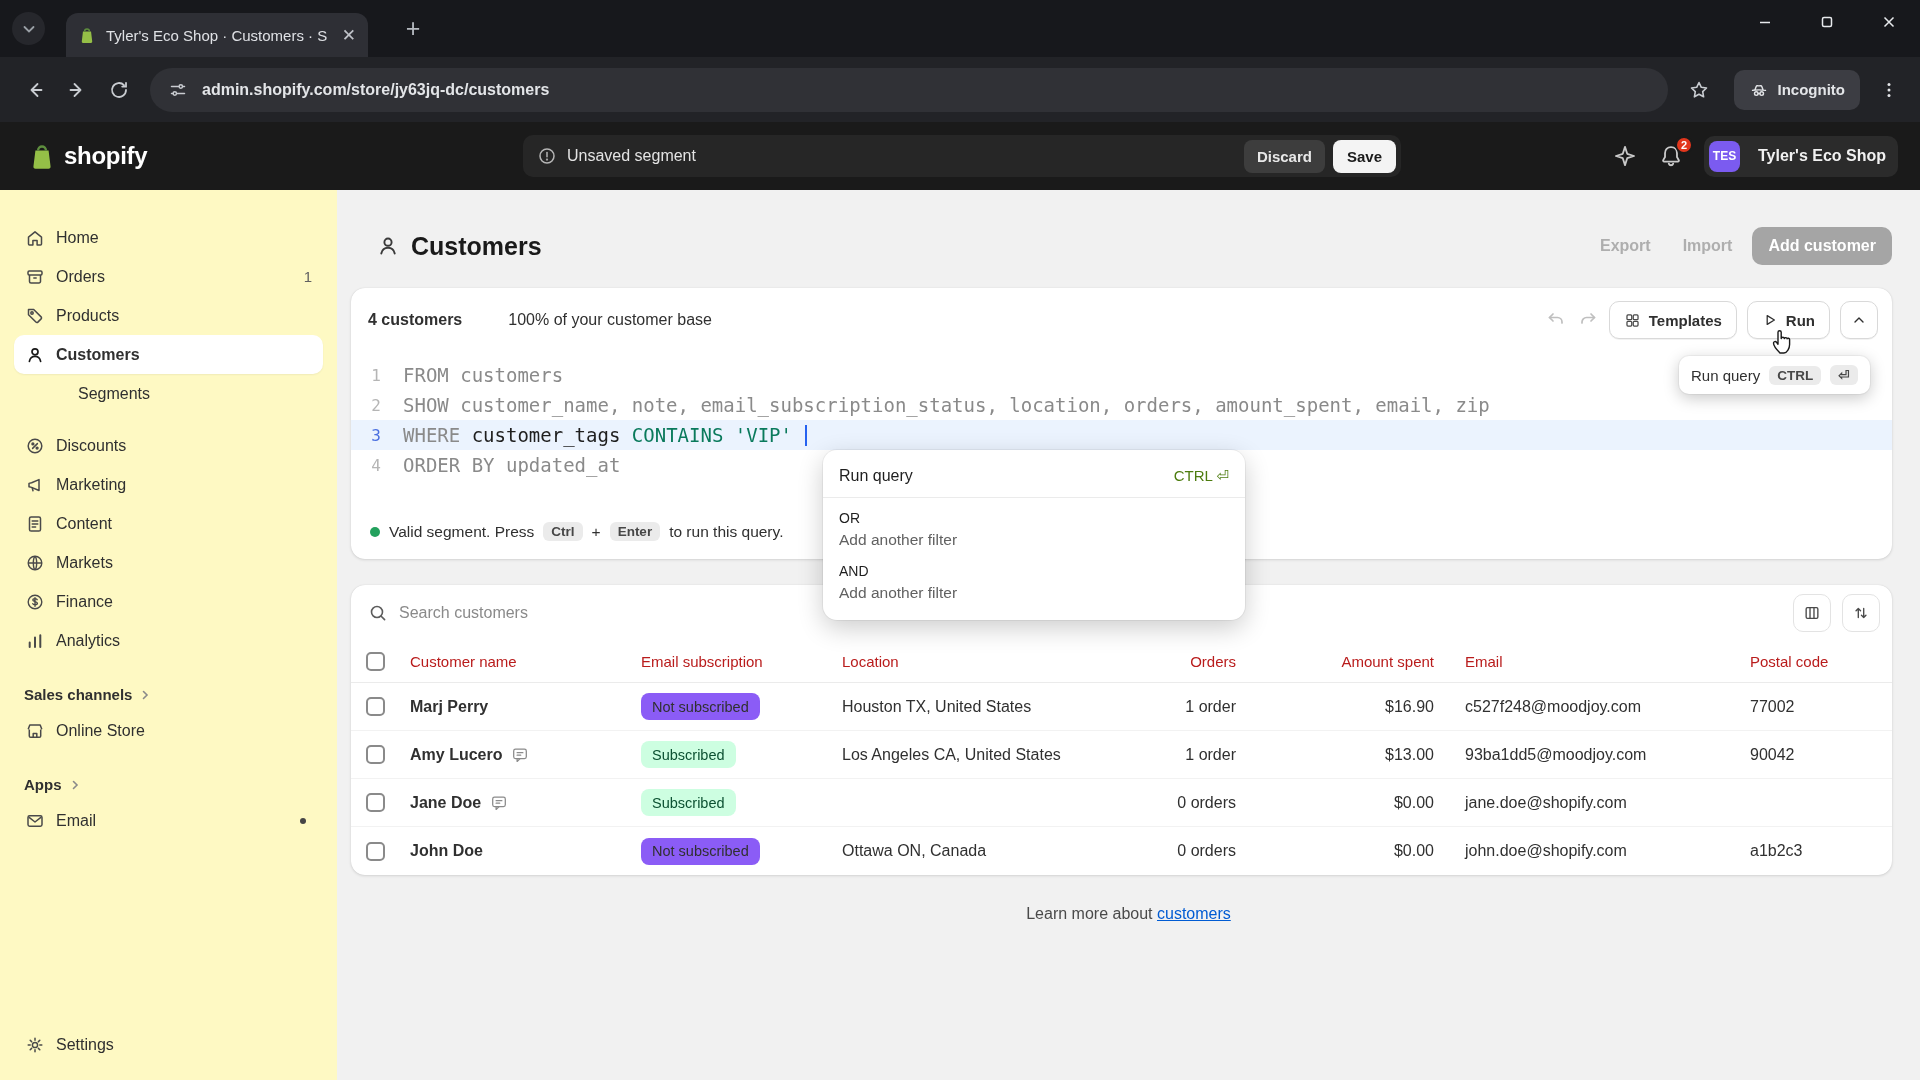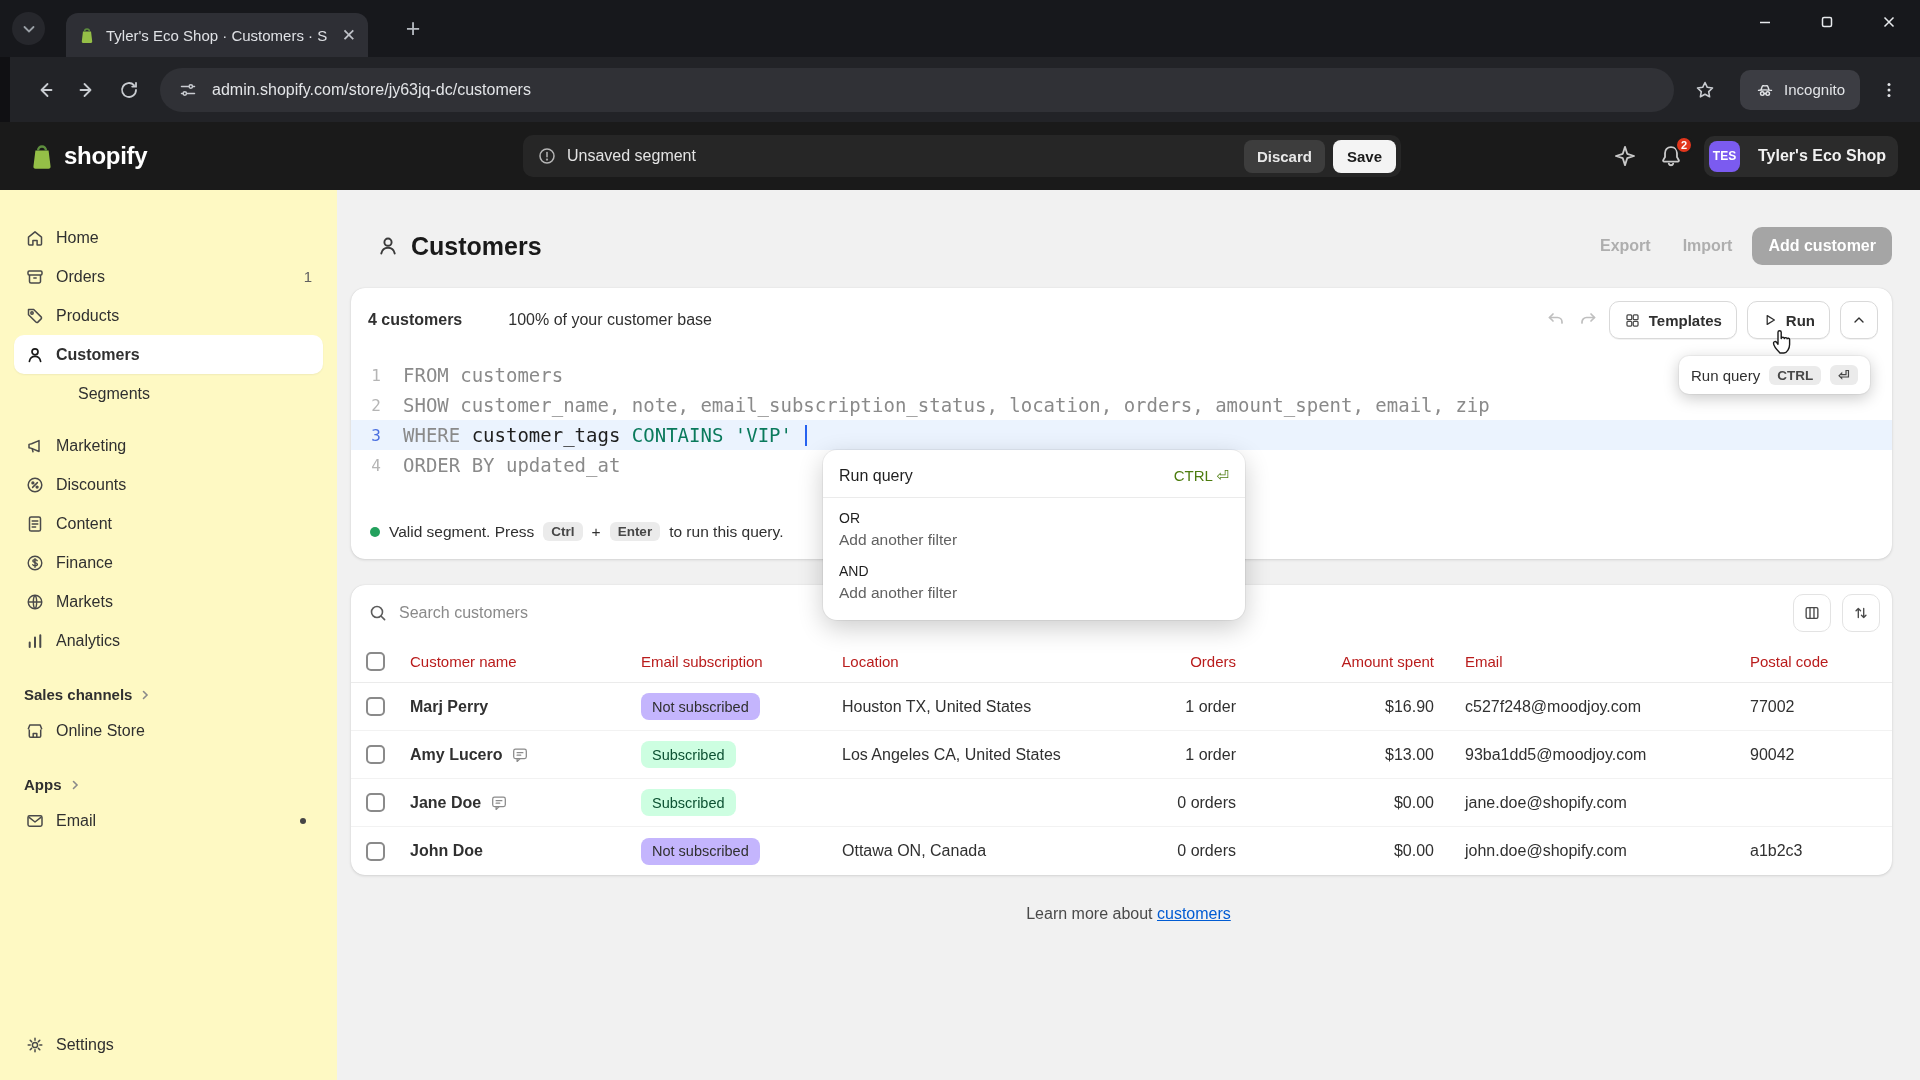--- a/index.html
+++ b/index.html
@@ -12,22 +12,22 @@
   .tab-search { position:absolute; left:12px; top:12px; width:33px; height:33px; border-radius:50%;
     background:#26272c; display:flex; align-items:center; justify-content:center; color:#9aa0a6; font-size:15px; }
   .tab { position:absolute; left:66px; bottom:0; width:302px; height:44px; background:#2e2f35;
     border-radius:12px 12px 0 0; display:flex; align-items:center; padding:0 12px; gap:10px; }
   .tab-title { flex:1; color:#dfe1e5; font-size:15px; white-space:nowrap; overflow:hidden; }
   .tab-close { color:#c0c3c9; font-size:17px; line-height:1; }
   .newtab { position:absolute; left:398px; top:14px; color:#b6bac0; font-size:25px; width:30px; text-align:center; }
   .win-controls { position:absolute; right:0; top:0; height:44px; display:flex; }
   .win-btn { width:62px; display:flex; align-items:center; justify-content:center; color:#e8eaed; }
 
-  .btoolbar { position:absolute; top:57px; left:10px; right:0; height:65px; background:#222327;
-    display:flex; align-items:center; padding:0 14px; }
+  .btoolbar { position:absolute; top:57px; left:0; right:0; height:65px; background:#222327;
+    display:flex; align-items:center; padding:0 14px;font-weight:bold; }
   .nav-btn { width:42px; height:42px; display:flex; align-items:center; justify-content:center; }
   .omnibox { flex:1; height:44px; background:#303136; border-radius:22px; display:flex; align-items:center;
     padding:0 18px; gap:14px; margin:0 10px; }
   .url { color:#e3e5e8; font-size:16px; }
   .incog-chip { height:40px; background:#3c3d43; border-radius:10px; display:flex; align-items:center;
     gap:9px; padding:0 15px; color:#e3e5e8; font-size:15px; margin:0 12px 0 14px; }
   .menu-dots { width:34px; display:flex; align-items:center; justify-content:center; }
 
   
   .topbar { position:absolute; top:122px; left:0; right:0; height:68px; background:#1a1a1a; }
@@ -106,21 +106,21 @@
     display:flex; align-items:center; justify-content:center; }
   .tbl-head, .tbl-row { display:grid; grid-template-columns:44px 231px 201px 345px 80px 198px 285px 1fr; align-items:center; }
   .tbl-head { height:42px; border-bottom:1px solid #ebebeb; color:#b91c1c; font-size:15px; }
   .tbl-row { height:48px; border-bottom:1px solid #f2f2f2; font-size:16px; color:#303030; }
   .tbl-row:last-child { border-bottom:none; }
   .cell { padding-left:15px; display:flex; align-items:center; gap:9px; overflow:hidden; white-space:nowrap; }
   .cell.r { justify-content:flex-end; padding-right:16px; padding-left:0; }
   .cell.name { font-weight:700; }
   .cb { width:19px; height:19px; border:2px solid #8a8a8a; border-radius:5px; background:#fff; margin-left:15px; flex:none; }
   .badge { display:inline-flex; align-items:center; height:27px; padding:0 11px; border-radius:8px; font-size:14.5px; }
-  .badge.gray { background:#c4b5fd; color:#303030; }
+  .badge.gray { background:#8b5cf6; color:#303030; }
   .badge.green { background:#cdfee1; color:#0c5132; }
   .note { display:flex; align-items:center; }
 
   .learn { margin-top:30px; text-align:center; font-size:16px; color:#4a4a4a; }
   .learn a { color:#005bd3; text-decoration:underline; cursor:pointer; }
 
   
   .dropdown { position:absolute; left:823px; top:450px; width:422px; background:#fff; border-radius:14px;
     box-shadow:0 8px 26px rgba(0,0,0,.20), 0 0 0 1px rgba(0,0,0,.05); padding:5px 0 10px; z-index:50; }
   .dd-run { display:flex; align-items:center; justify-content:space-between; padding:12px 16px;
@@ -286,55 +286,55 @@
           <circle cx="10" cy="6.8" r="3"></circle>
           <path d="M4.4 16.3c.7-3.5 3-4.9 5.6-4.9s4.9 1.4 5.6 4.9"></path>
         </svg>
       <span>Customers</span>
     </div>
     <div class="nav-item nav-sub">
       <span>Segments</span>
     </div>
     <div class="nav-gap"></div>
     <div class="nav-item">
-      <svg width="20" height="20" viewBox="0 0 20 20" fill="none" stroke="#4a4a4a" stroke-width="1.5" stroke-linejoin="round">
-          <path d="M4 8.4v3.3l2.6.7 7.4 3.1V4.6L6.6 7.7z"></path>
-          <path d="M7.2 12.7l.8 3.1" stroke-linecap="round"></path>
-        </svg>
-      <span>Marketing</span>
-    </div>
-    <div class="nav-item">
       <svg width="20" height="20" viewBox="0 0 20 20" fill="none" stroke="#4a4a4a" stroke-width="1.5">
           <circle cx="10" cy="10" r="6.8"></circle>
           <path d="M7.6 12.4l4.8-4.8" stroke-linecap="round"></path>
           <circle cx="7.9" cy="7.9" r=".9"></circle>
           <circle cx="12.1" cy="12.1" r=".9"></circle>
         </svg>
       <span>Discounts</span>
     </div>
     <div class="nav-item">
+      <svg width="20" height="20" viewBox="0 0 20 20" fill="none" stroke="#4a4a4a" stroke-width="1.5" stroke-linejoin="round">
+          <path d="M4 8.4v3.3l2.6.7 7.4 3.1V4.6L6.6 7.7z"></path>
+          <path d="M7.2 12.7l.8 3.1" stroke-linecap="round"></path>
+        </svg>
+      <span>Marketing</span>
+    </div>
+    <div class="nav-item">
       <svg width="20" height="20" viewBox="0 0 20 20" fill="none" stroke="#4a4a4a" stroke-width="1.5" stroke-linecap="round">
           <rect x="4.5" y="3" width="11" height="14" rx="1.6"></rect>
           <path d="M7.2 7h5.6M7.2 10h5.6M7.2 13h3.4"></path>
         </svg>
       <span>Content</span>
     </div>
     <div class="nav-item">
+      <svg width="20" height="20" viewBox="0 0 20 20" fill="none" stroke="#4a4a4a" stroke-width="1.4">
+          <circle cx="10" cy="10" r="6.8"></circle>
+          <path d="M3.2 10h13.6M10 3.2c2.2 2.1 2.2 11.5 0 13.6M10 3.2c-2.2 2.1-2.2 11.5 0 13.6"></path>
+        </svg>
+      <span>Markets</span>
+    </div>
+    <div class="nav-item">
       <svg width="20" height="20" viewBox="0 0 20 20" fill="none" stroke="#4a4a4a" stroke-width="1.4" stroke-linecap="round">
           <circle cx="10" cy="10" r="6.8"></circle>
           <path d="M10 5.8v8.4M12.2 7.7c-.5-1.5-4.4-1.4-4.4.4 0 2.1 4.6 1 4.6 3.2 0 1.9-4.2 1.9-4.6.3"></path>
         </svg>
       <span>Finance</span>
-    </div>
-    <div class="nav-item">
-      <svg width="20" height="20" viewBox="0 0 20 20" fill="none" stroke="#4a4a4a" stroke-width="1.4">
-          <circle cx="10" cy="10" r="6.8"></circle>
-          <path d="M3.2 10h13.6M10 3.2c2.2 2.1 2.2 11.5 0 13.6M10 3.2c-2.2 2.1-2.2 11.5 0 13.6"></path>
-        </svg>
-      <span>Markets</span>
     </div>
     <div class="nav-item">
       <svg width="20" height="20" viewBox="0 0 20 20" fill="none" stroke="#4a4a4a" stroke-width="2" stroke-linecap="round">
           <path d="M4.7 16v-4.4M10 16V6.6M15.3 16V4.2"></path>
         </svg>
       <span>Analytics</span>
     </div>
 
     <div class="nav-sec">
       <span>Sales channels</span>

